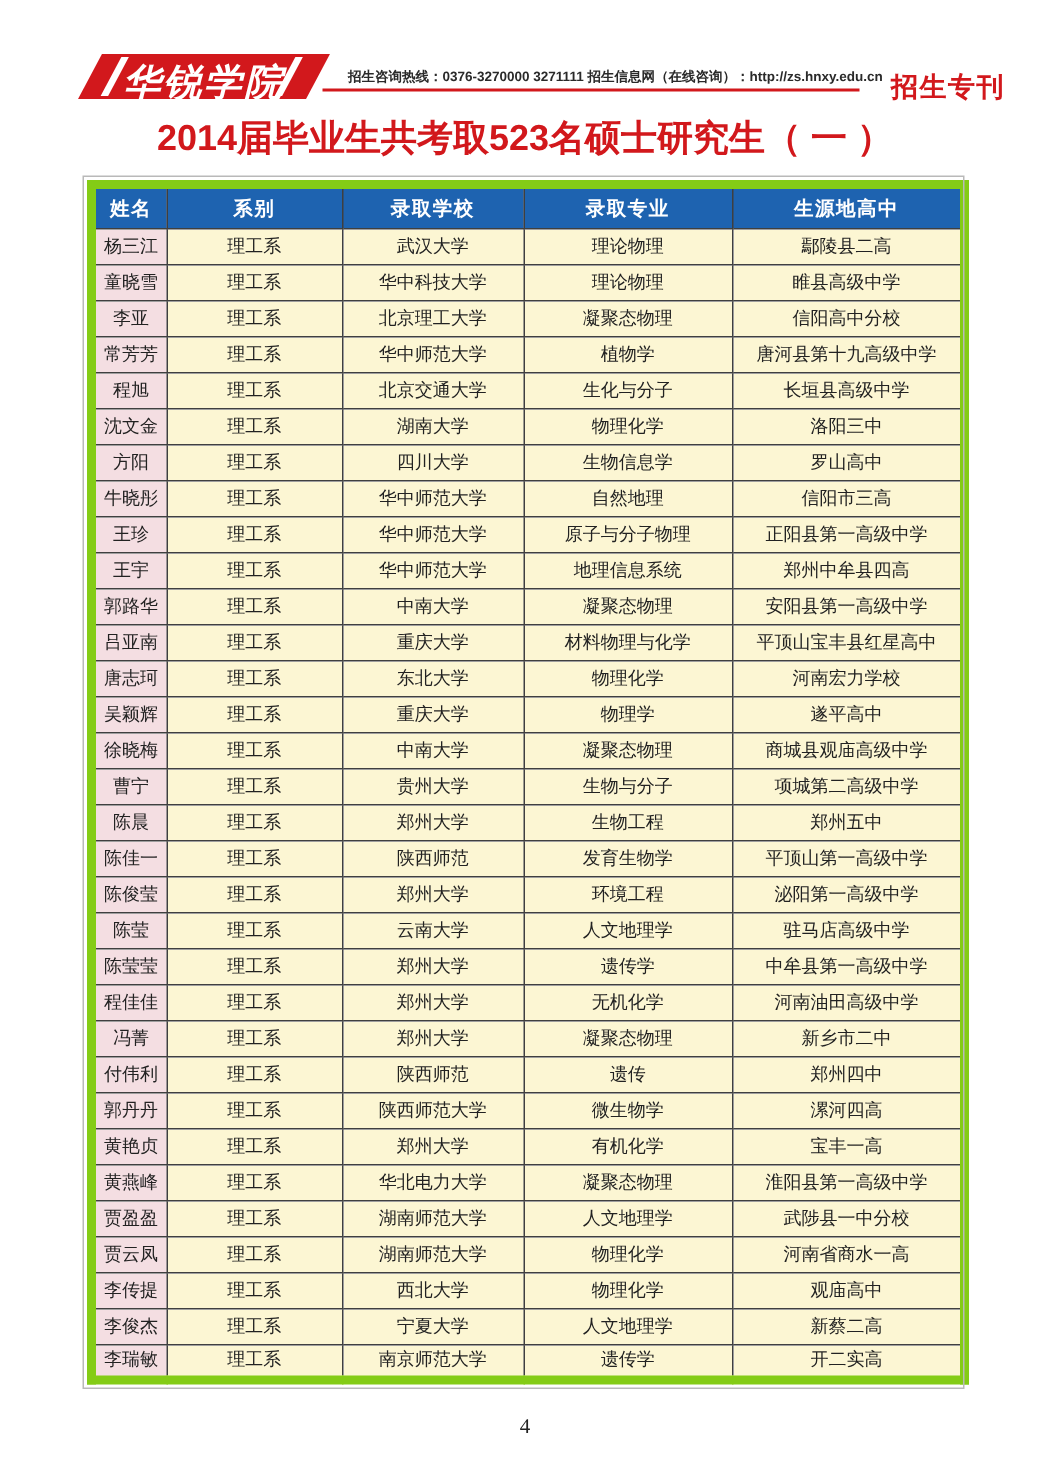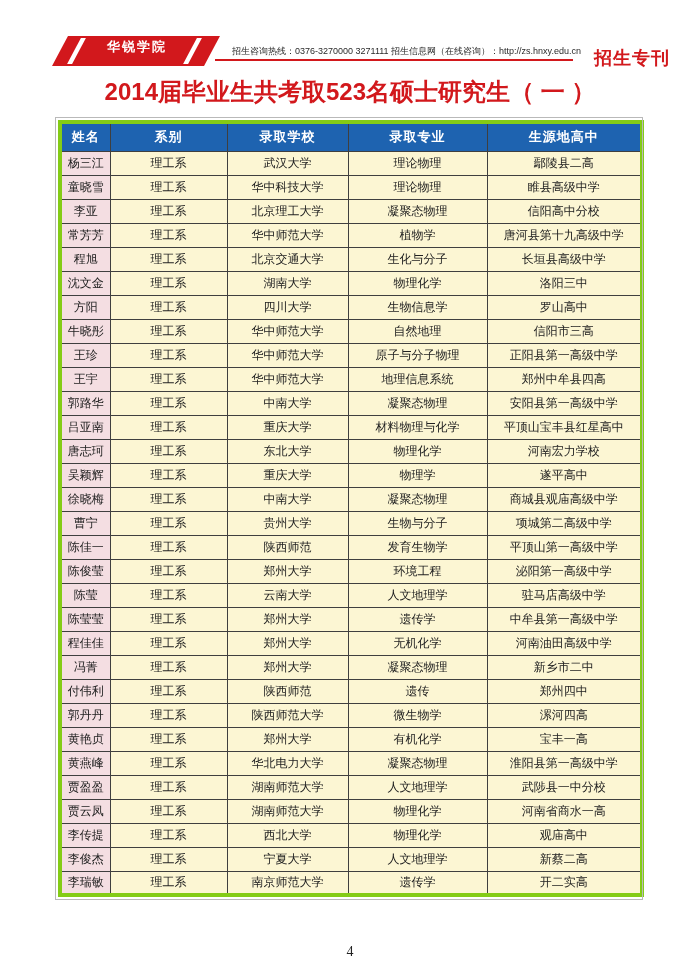--- a/index.html
+++ b/index.html
@@ -27,28 +27,28 @@
     position:absolute;left:8px;top:0;width:152px;height:30px;
     background:var(--red);transform:skewX(-28deg);
   }
   .logo-slash{
     position:absolute;top:2px;width:5px;height:26px;background:#fff;
     transform:skewX(-28deg);
   }
   .logo-slash.left{left:22px;}
   .logo-slash.right{left:138px;}
   .logo-text{
-    position:absolute;left:30px;top:2px;width:110px;text-align:center;
-    color:#fff;font-size:13px;font-weight:bold;
+    position:absolute;left:30px;top:2px;width:110px;text-align:left;
+    color:#fff;font-size:25px;font-weight:bold;font-style:italic;
     letter-spacing:2px;white-space:nowrap;
     font-family:"Liberation Serif","DejaVu Serif",serif;
   }
   .contact-line{
     position:absolute;left:232px;top:9px;width:345px;
-    font-size:9px;font-weight:normal;color:#2a2a2a;white-space:nowrap;
+    font-size:9px;font-weight:bold;color:#2a2a2a;white-space:nowrap;
     letter-spacing:0;
   }
   .red-rule{
     position:absolute;left:215px;top:23px;width:358px;height:2px;
     background:var(--red);
   }
   .badge{
     position:absolute;right:30px;top:10px;
     color:var(--red);font-size:18px;font-weight:900;letter-spacing:1px;
     white-space:nowrap;
@@ -61,21 +61,21 @@
     white-space:nowrap;
   }
 
   
   .table-wrap{
     position:absolute;left:58px;top:120px;width:582px;
     outline:1px solid var(--shadow-gray);outline-offset:2px;
   }
   table{
     width:582px;border-collapse:collapse;table-layout:fixed;
-    border:4px solid #84cc16;
+    border:6px solid #84cc16;
   }
   col.c-name{width:50px;}
   col.c-dept{width:117px;}
   col.c-school{width:121px;}
   col.c-major{width:139px;}
   col.c-hs{width:155px;}
   th{
     background:var(--header-blue);color:#fff;
     font-size:13px;font-weight:bold;height:29px;
     border:1px solid var(--grid);text-align:center;letter-spacing:1px;
@@ -238,20 +238,27 @@
             <td class="">商城县观庙高级中学</td>
           </tr>
           <tr>
             <td class="name">曹宁</td>
             <td class="">理工系</td>
             <td class="">贵州大学</td>
             <td class="">生物与分子</td>
             <td class="">项城第二高级中学</td>
           </tr>
           <tr>
+            <td class="name">陈晨</td>
+            <td class="">理工系</td>
+            <td class="">郑州大学</td>
+            <td class="">生物工程</td>
+            <td class="">郑州五中</td>
+          </tr>
+          <tr>
             <td class="name">陈佳一</td>
             <td class="">理工系</td>
             <td class="">陕西师范</td>
             <td class="">发育生物学</td>
             <td class="">平顶山第一高级中学</td>
           </tr>
           <tr>
             <td class="name">陈俊莹</td>
             <td class="">理工系</td>
             <td class="">郑州大学</td>

